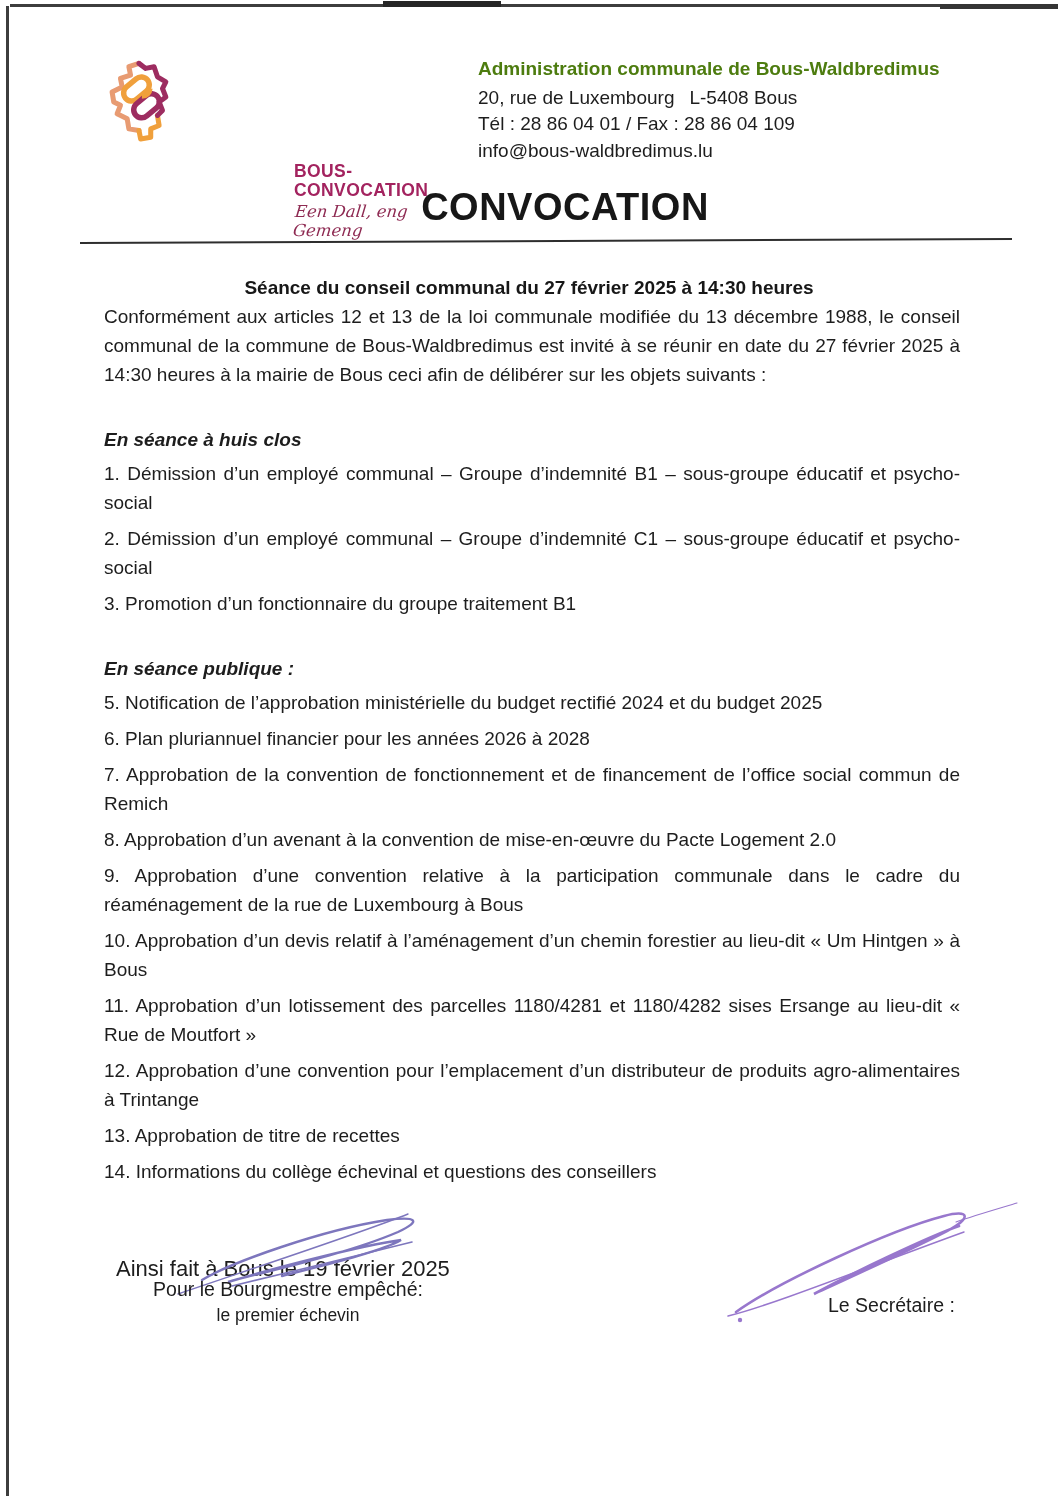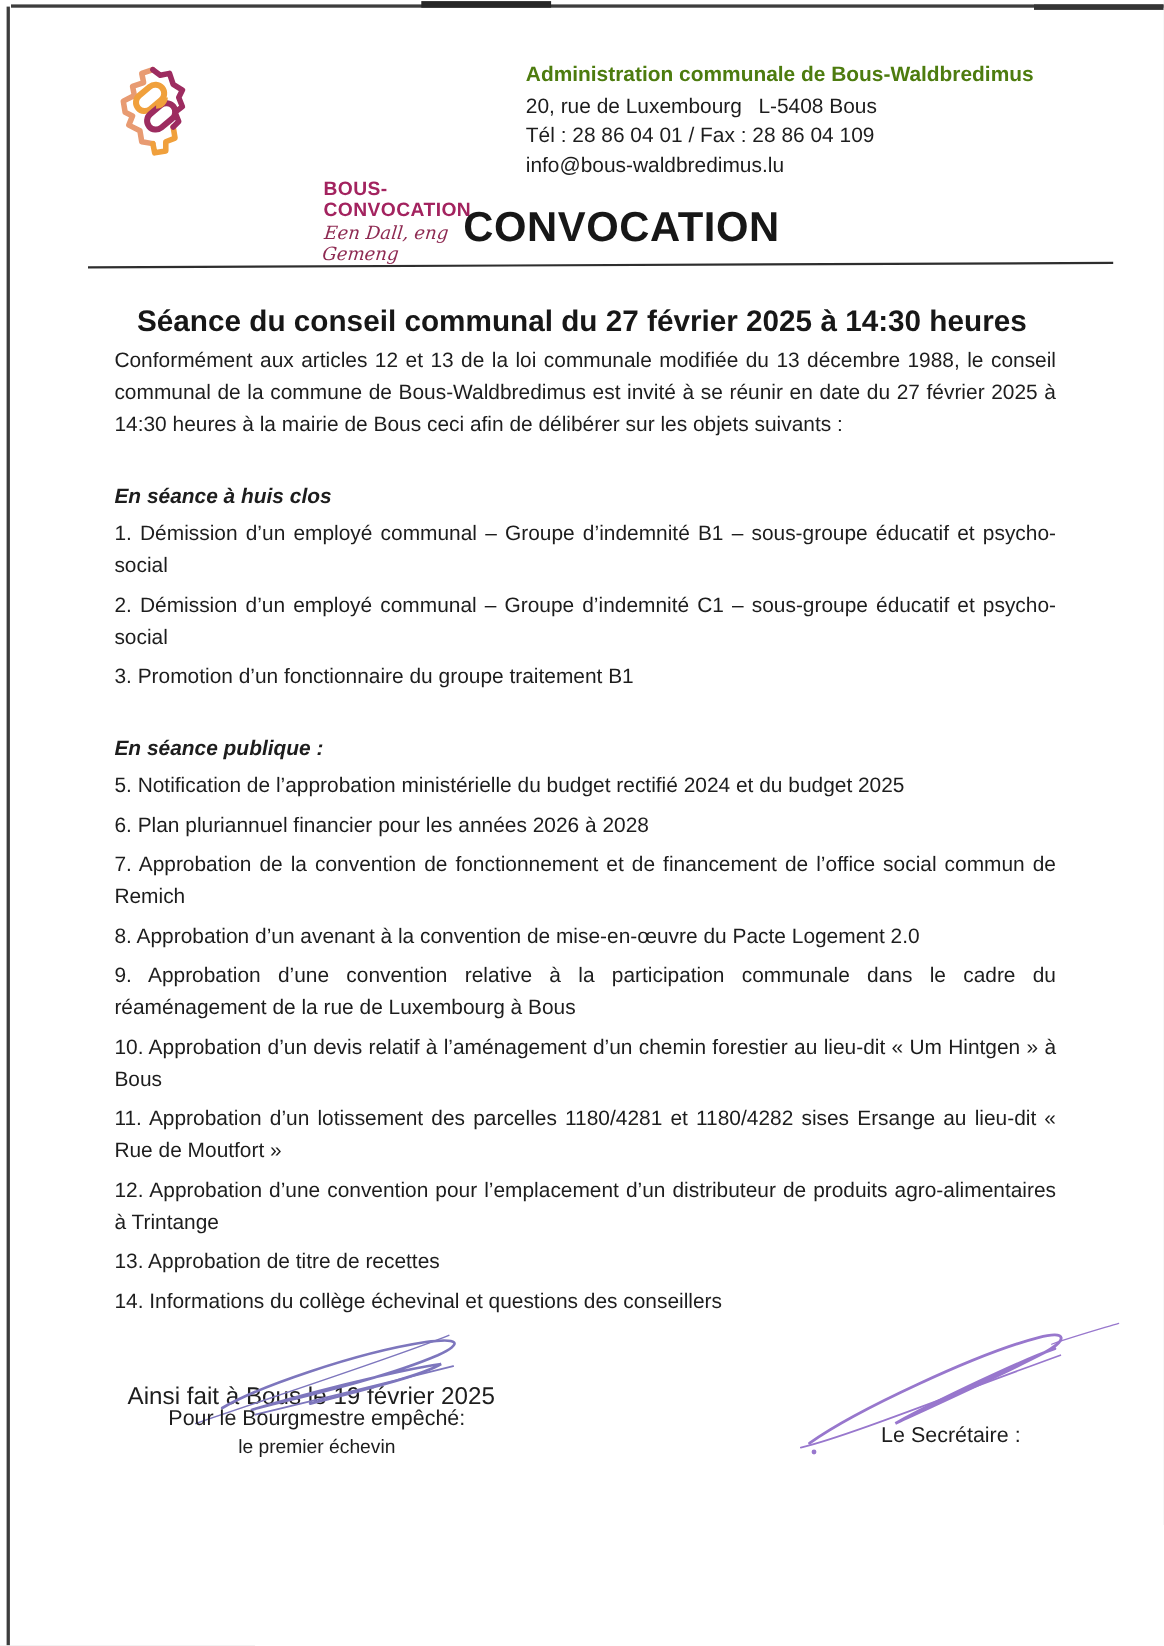--- a/index.html
+++ b/index.html
@@ -24,36 +24,36 @@
   .contact { position:absolute; left:478px; top:56px; font-size:19px; line-height:26.5px; color:#1d1d1d; }
   .contact-org { color:#4d7c0f; font-weight:bold; font-size:19px; margin-bottom:2px; }
   .addr-gap { display:inline-block; width:15px; }
 
   
   .title { position:absolute; left:0; top:186px; width:100%; margin:0; text-align:center;
            font-size:38px; font-weight:bold; letter-spacing:0.5px; color:#171717;padding-left:36px; }
   .title-rule { position:absolute; left:80px; top:240px; width:932px; border-top:2.5px solid #2e2e2e;
                 transform:rotate(-0.25deg); }
   .subtitle { position:absolute; left:0; top:277px; width:100%; margin:0; text-align:center;
-              font-size:27px; font-weight:bold; color:#171717; }
+              font-size:19px; font-weight:bold; color:#171717; }
 
   
-  .body { position:absolute; left:104px; top:314px; width:856px; font-size:19px; line-height:29px; }
+  .body { position:absolute; left:104px; top:302px; width:856px; font-size:19px; line-height:29px; }
   .intro { margin:0; text-align:justify; }
   .section-heading { font-weight:bold; font-style:italic; margin:36px 0 5px 0; }
   .agenda-item { margin:0 0 7px 0; text-align:justify; }
 
   
   .date-line { position:absolute; left:104px; top:1244px; margin:12px; font-size:22px; }
   .sig-left-svg  { position:absolute; left:172px; top:1202px; }
   .sig-right-svg { position:absolute; left:718px; top:1194px; }
   .sig-left-text { position:absolute; left:140px; top:1276px; width:296px; text-align:center;
                    font-size:19.5px; line-height:27px; }
   .sig-left-text .small { font-size:17.5px; line-height:25px; }
-  .sig-right-text { position:absolute; left:801px; top:1294px; font-size:19.5px; }
+  .sig-right-text { position:absolute; left:828px; top:1294px; font-size:19.5px; }
 </style>
 </head>
 <body>
 
 <div class="page">
 
   <div class="edge-top"></div>
   <div class="edge-top-blob"></div>
   <div class="edge-top-right"></div>
   <div class="edge-left"></div>

